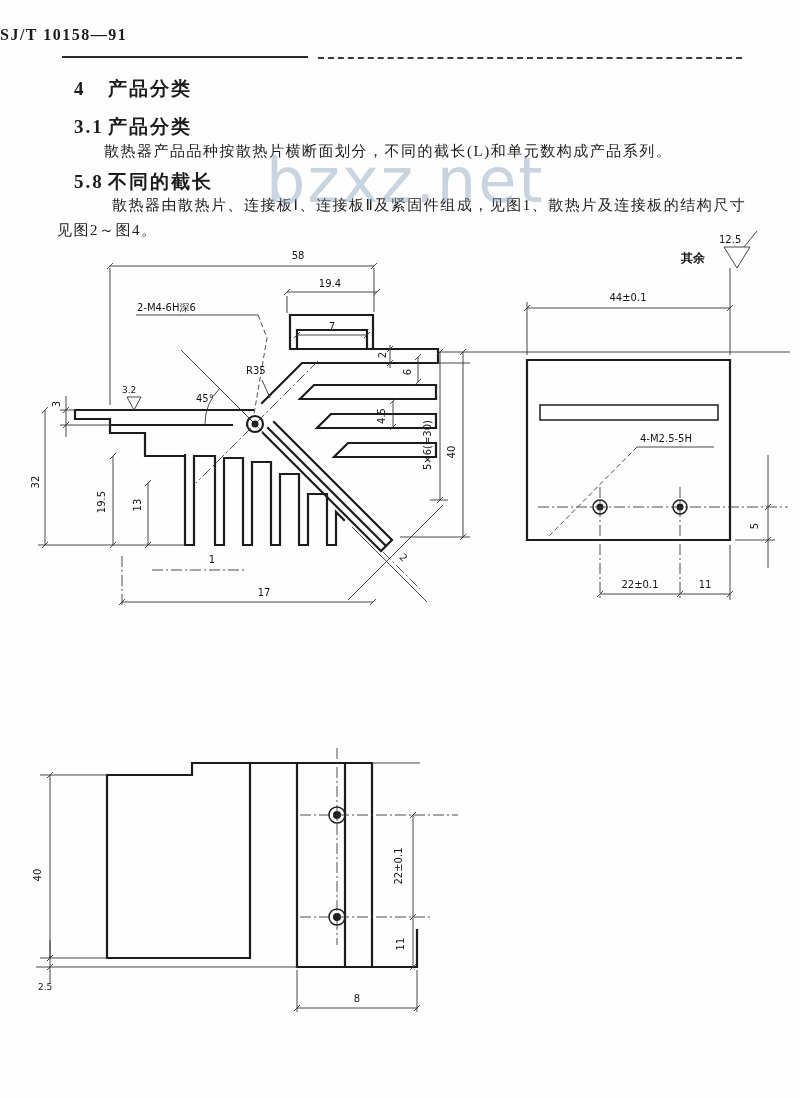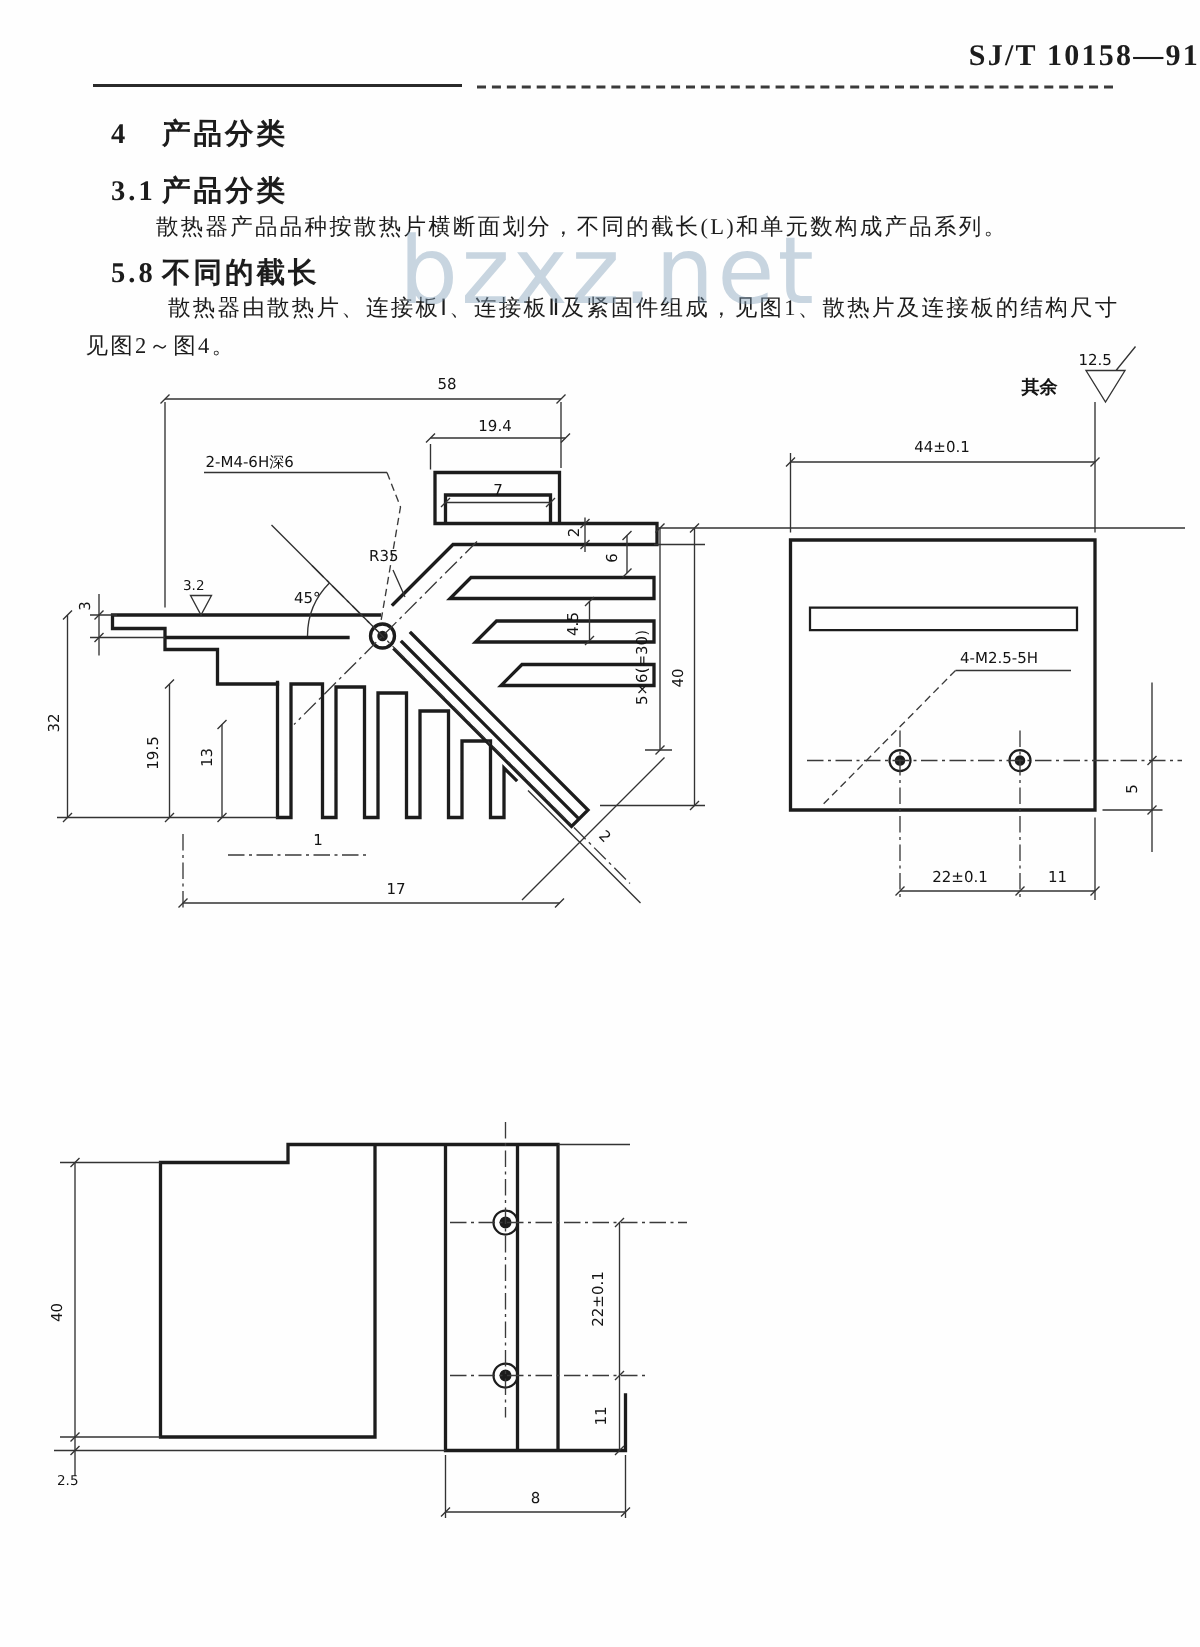--- a/index.html
+++ b/index.html
@@ -1,20 +1,20 @@
 <!DOCTYPE html>
 <html><head>
 <meta charset="utf-8">
 <style>
   *{margin:0;padding:0;box-sizing:border-box}
   html,body{background:#9a9a9a}
   .page{position:relative;width:800px;height:1098px;margin:0 auto;background:#fefefe;overflow:hidden;
         font-family:"Liberation Serif",serif;color:#1c1c1c}
-  .hdr{position:absolute;top:26px;left:0;width:100%;text-align:right;
-       font-size:20px;font-weight:bold;letter-spacing:1.5px}
+  .hdr{position:absolute;top:26px;left:0;width:100%;text-align:left;
+       font-size:16px;font-weight:bold;letter-spacing:1.5px}
   .rule-solid{position:absolute;top:56px;left:62px;width:246px;border-top:2.5px solid #2a2a2a}
   .rule-dash{position:absolute;top:57px;left:318px;width:424px;border-top:2px dashed #3a3a3a}
   .sec{position:absolute;font-size:19px;font-weight:bold;letter-spacing:2px;white-space:nowrap}
   .sec .num{display:inline-block;min-width:34px}
   .btxt{position:absolute;font-size:15px;font-weight:normal;letter-spacing:1.5px;white-space:nowrap}
   .watermark{position:absolute;left:266px;top:144px;z-index:3;pointer-events:none;
              font-family:"DejaVu Sans",sans-serif;font-weight:normal;font-size:62px;
              color:rgba(126,157,184,0.42);letter-spacing:2px}
   svg.draw{position:absolute;left:0;top:0;z-index:2}
   .h{stroke:#1c1c1c;stroke-width:2.2;fill:none;stroke-linecap:square}

